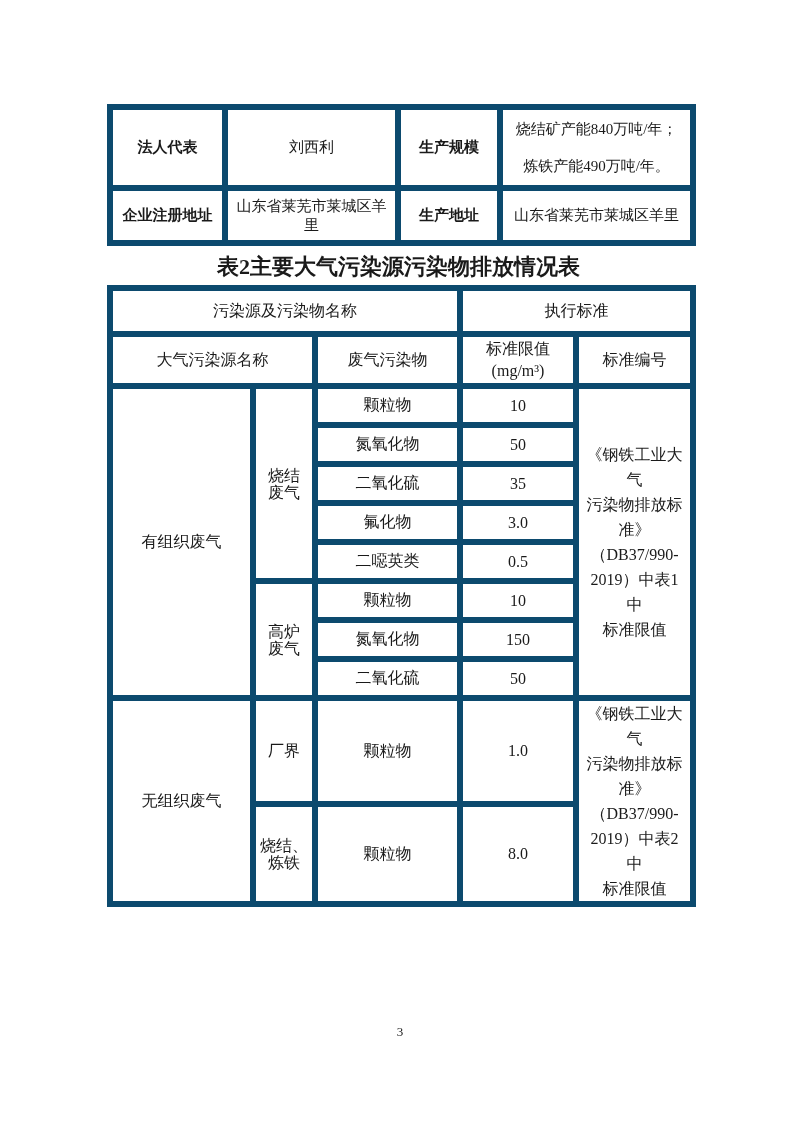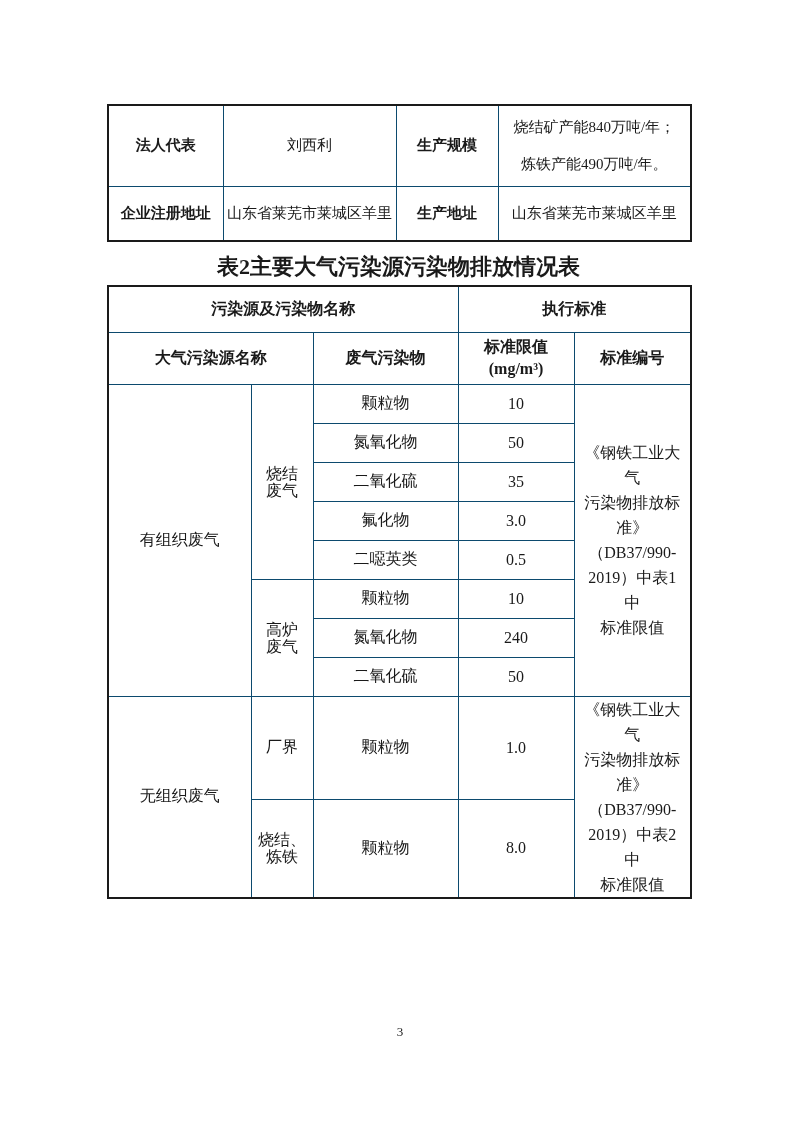--- a/index.html
+++ b/index.html
@@ -3,40 +3,40 @@
 <meta charset="utf-8">
 <style>
   html,body { margin:0; padding:0; background:#e9e9e9; }
   .page {
     position:relative; width:800px; height:1131px; margin:0 auto;
     background:#ffffff; color:#1a1a1a;
     font-family:"Liberation Serif","DejaVu Serif",serif;
   }
   table { border-collapse:collapse; table-layout:fixed; position:absolute; }
   td {
-    border:1px solid #0c4a6e; text-align:center; vertical-align:middle;
+    border:6px solid #0c4a6e; text-align:center; vertical-align:middle;
     padding:0 2px; overflow:hidden;
   }
   .t1 { left:107px; top:104px; width:583px; border:2px solid #1a1a1a; font-size:15px; }
   .t1 .r1 { height:81px; }
   .t1 .r2 { height:55px; }
   .bold { font-weight:bold; }
   .pre { white-space:pre-line; }
   .scale { line-height:37px; }
   .t2-title {
     position:absolute; left:107px; top:252px; width:583px;
     text-align:center; font-weight:bold; font-size:22px;
   }
   .t2 { left:107px; top:285px; width:583px; border:2px solid #1a1a1a; font-size:16px; }
   .t2 .h1 { height:46px; }
   .t2 .h2 { height:52px; }
   .t2 .dr { height:39px; }
   .t2 .u1 { height:70px; }
   .t2 .u2 { height:66px; }
-  .t2 .hdr { font-weight:bold; }
+  .t2 .hdr { font-weight:normal; }
   .limit-hdr { line-height:22px; }
   .std { line-height:25px; padding:0 7px; }
   .src { line-height:17px; }
   .page-number {
     position:absolute; left:0; top:1024px; width:800px;
     text-align:center; font-size:13px;
   }
 </style>
 </head>
 <body>
@@ -121,21 +121,21 @@
     </tr>
 
     <tr class="dr">
       <td rowspan="3" class="pre src">高炉
 废气</td>
       <td>颗粒物</td>
       <td>10</td>
     </tr>
     <tr class="dr">
       <td>氮氧化物</td>
-      <td>240</td>
+      <td>150</td>
     </tr>
     <tr class="dr">
       <td>二氧化硫</td>
       <td>50</td>
     </tr>
 
     <tr class="u1">
       <td rowspan="2">无组织废气</td>
       <td>厂界</td>
       <td>颗粒物</td>

